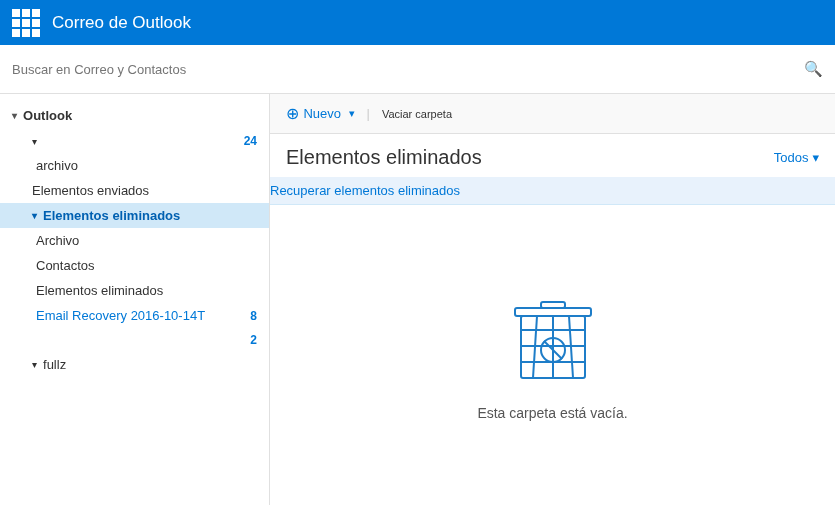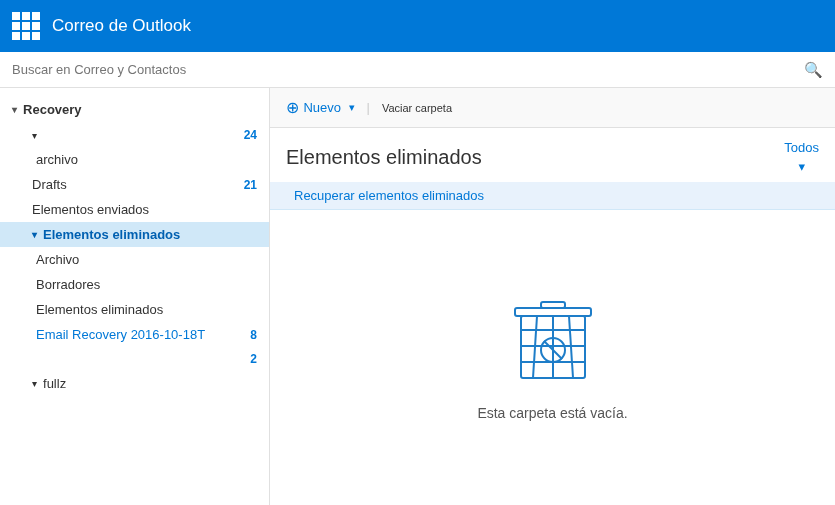--- a/index.html
+++ b/index.html
@@ -1,21 +1,21 @@
 <!DOCTYPE html>
 <html><head>
   <meta charset="utf-8">
   <style>
     * { margin: 0; padding: 0; box-sizing: border-box; }
     body { font-family: 'Segoe UI', Arial, sans-serif; font-size: 13px; color: #333; background: #fff; width: 835px; height: 505px; overflow: hidden; }
 
     
     .header {
       background: #0078d7;
-      height: 52px;
+      height: 45px;
       display: flex;
       align-items: center;
       padding: 0 12px;
       gap: 12px;
     }
     .waffle-icon {
       width: 28px; height: 28px;
       display: grid;
       grid-template-columns: repeat(3,8px);
       grid-template-rows: repeat(3,8px);
@@ -23,21 +23,21 @@
     }
     .waffle-dot { background: #fff; }
     .app-title {
       color: #fff;
       font-size: 17px;
       font-weight: 300;
     }
 
     
     .search-bar {
-      height: 36px;
+      height: 49px;
       display: flex;
       align-items: center;
       padding: 0 12px;
       border-bottom: 1px solid #e0e0e0;
       background: #fff;
     }
     .search-input {
       border: none;
       outline: none;
       font-size: 13px;
@@ -167,24 +167,23 @@
     .filter-btn {
       color: #0078d7;
       font-size: 13px;
       cursor: pointer;
       background: none;
       border: none;
       font-family: inherit;
       display: flex;
       align-items: center;
       gap: 4px;
-      flex-direction: column;
     }
     .recover-link {
-      padding: 6px 24px;
+      padding: 6px 0;
       color: #0078d7;
       font-size: 13px;
       cursor: pointer;
       background: #e8f2fc;
       border-bottom: 1px solid #d0e8f8;
     }
     .empty-area {
       flex: 1;
       display: flex;
       flex-direction: column;
@@ -224,53 +223,49 @@
 <div class="search-bar">
   <input class="search-input" type="text" placeholder="Buscar en Correo y Contactos" style="">
   <button class="search-icon-btn">🔍</button>
 </div>
 
 <div class="layout">
 
   <div class="sidebar">
     <div class="sidebar-section-header">
       <span class="chevron">▾</span>
-      <span>Recovery</span>
+      <span>Outlook</span>
     </div>
 
     <div class="sidebar-item">
       <span style="margin-right:6px;font-size:10px;">▾</span>
       <span class="badge">24</span>
     </div>
     <div class="sidebar-item indent2">
       <span>archivo</span>
     </div>
     <div class="sidebar-item">
-      <span>Drafts</span>
-      <span class="badge">21</span>
-    </div>
-    <div class="sidebar-item">
       <span>Elementos enviados</span>
     </div>
 
     <div class="sidebar-item active">
       <span style="margin-right:6px;font-size:10px;">▾</span>
       <span>Elementos eliminados</span>
     </div>
     <div class="sidebar-item indent2">
       <span>Archivo</span>
     </div>
     <div class="sidebar-item indent2">
-      <span>Borradores</span>
+      <span>Contactos</span>
     </div>
     <div class="sidebar-item indent2">
       <span>Elementos eliminados</span>
     </div>
     <div class="sidebar-item indent2">
-      <span style="color:#0078d7;">Email Recovery 2016-10-18T</span>
+      <span style="color:#0078d7;">Email Recovery 2016-10-14T</span>
       <span class="badge">8</span>
     </div>
     <div class="sidebar-item indent2">
       <span class="badge">2</span>
     </div>
 
     <div class="sidebar-item">
       <span style="margin-right:6px;font-size:10px;">▾</span>
       <span>fullz</span>
     </div>

